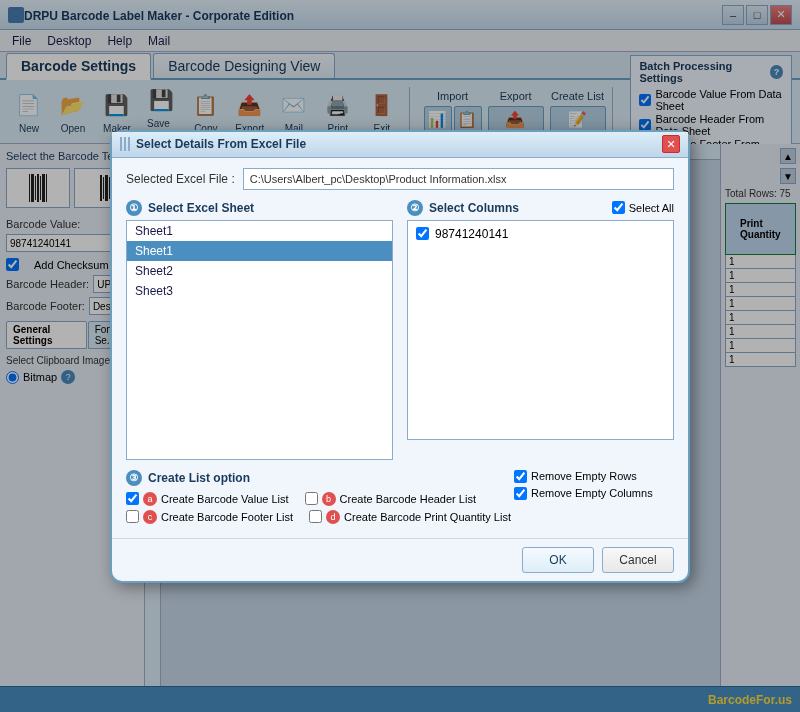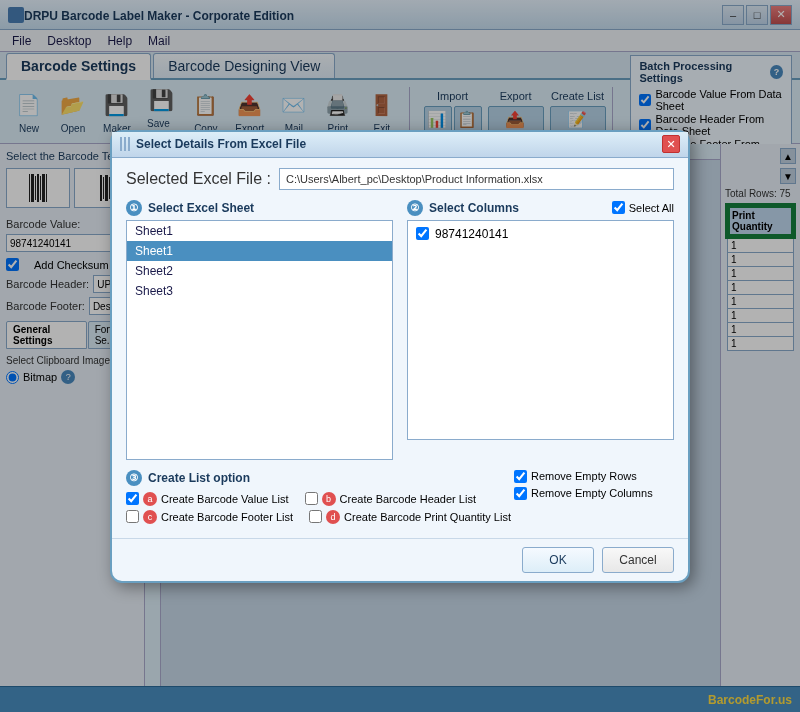--- a/index.html
+++ b/index.html
@@ -159,21 +159,21 @@
       cursor: pointer;
     }
 
     
     .right-sidebar {
       width: 80px; background: #e8f0f8; border-left: 1px solid #aac;
       padding: 4px; font-size: 11px;
     }
     .rs-label { color: #333; margin-bottom: 4px; font-size: 10px; }
     .rs-table { width: 100%; border-collapse: collapse; font-size: 10px; }
-    .rs-table th { background: #c0d8f0; border: 5px solid #15803d; padding: 2px; text-align: left; }
+    .rs-table th { background: #c0d8f0; border: 1px solid #15803d; padding: 14px; text-align: left; }
     .rs-table td { border: 1px solid #8aabcc; padding: 1px 3px; background: white; }
 
     
     .status-bar {
       height: 26px; background: #4a8fc0; display: flex; align-items: center;
       justify-content: flex-end; padding: 0 8px;
       border-top: 1px solid #2a6a9a;
     }
     .status-brand { color: white; font-size: 12px; font-weight: bold; }
     .status-brand span { color: #ffdd44; text-align: right; }
@@ -208,21 +208,21 @@
       width: 18px; height: 18px; background: #e05050;
       border: 1px solid #c03030; border-radius: 2px;
       color: white; font-size: 11px; display: flex; align-items: center; justify-content: center;
       cursor: pointer;
     }
     .modal-body { padding: 10px 14px; }
 
     .excel-file-row {
       display: flex; align-items: center; gap: 8px; margin-bottom: 10px;
     }
-    .excel-file-label { font-size: 16px; color: #333; white-space: nowrap; }
+    .excel-file-label { font-size: 12px; color: #333; white-space: nowrap; }
     .excel-file-input {
       flex: 1; height: 22px; border: 1px solid #8aabcc; background: white;
       padding: 2px 6px; font-size: 11px; color: #333;
     }
 
     .modal-two-col {
       display: flex; gap: 14px; margin-bottom: 10px;
     }
     .modal-col { flex: 1; }
     .modal-col-header {

